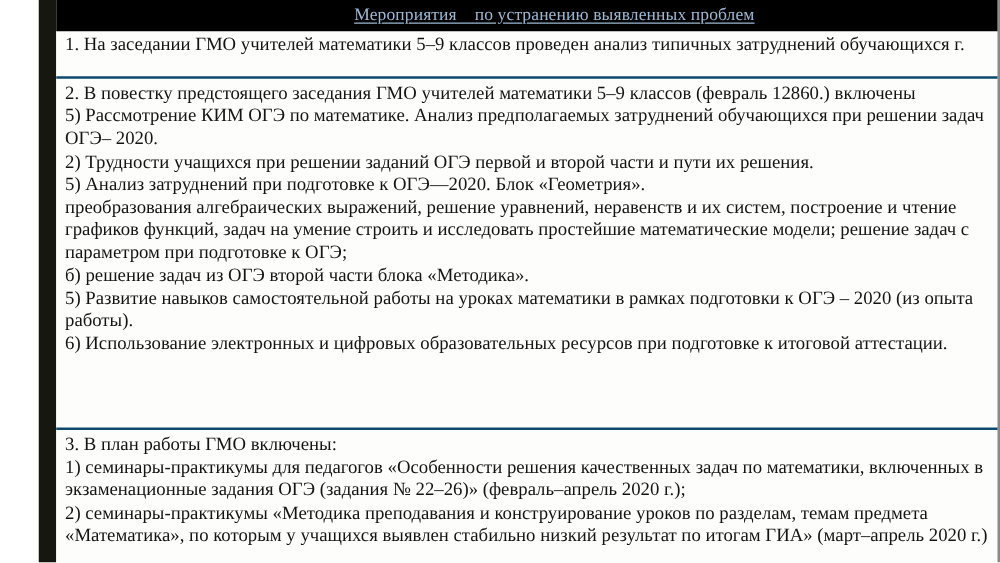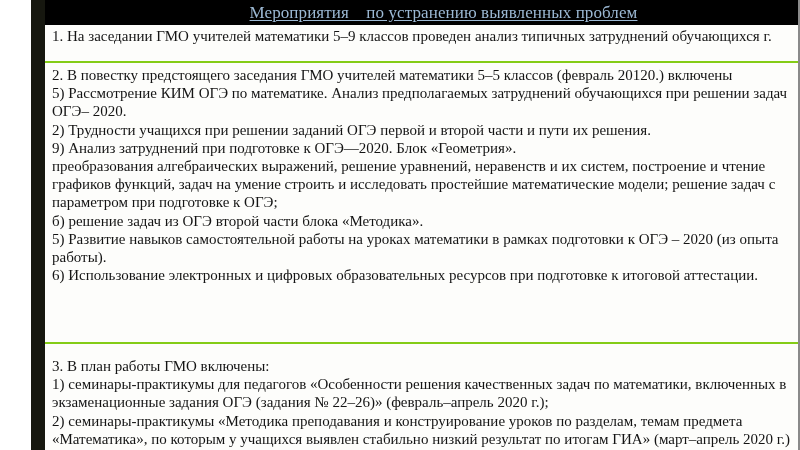--- a/index.html
+++ b/index.html
@@ -37,60 +37,60 @@
   }
   .header {
     height: 25px;
     background: #000000;
     display: flex;
     align-items: center;
     justify-content: center;
   }
   .header-title {
     color: #9cb9d4;
-    font-size: 17px;
+    font-size: 14px;
     text-decoration: underline;
     text-underline-offset: 2px;
     white-space: pre;
     letter-spacing: 0.1px;
     margin-left: 44px;
   }
   .row {
     box-sizing: border-box;
     padding: 3px 6px 2px 7px;
     font-size: 15px;
     line-height: 18.2px;
-    border-bottom: 2px solid #84cc16;
+    border-bottom: 2px solid #0c4a6e;
   }
   .row.r1 { height: 38px; padding-top: 2px; }
   .row.r2 { height: 281px; padding-top: 3px; }
-  .row.r3 { height: 106px; border-bottom: none; padding-top: 13px; }
+  .row.r3 { height: 106px; border-bottom: none; padding-top: 3px; }
   .line { display: block; white-space: nowrap; }
 </style>
 </head>
 <body>
 
 <div class="page">
   <div class="left-band"></div>
 
   <div class="table">
     <div class="header">
       <span class="header-title">Мероприятия    по устранению выявленных проблем</span>
     </div>
 
     <div class="row r1">
       <span class="line">1. На заседании ГМО учителей математики 5–9 классов  проведен анализ типичных затруднений обучающихся г.</span>
     </div>
 
     <div class="row r2">
-      <span class="line">2. В повестку предстоящего  заседания ГМО учителей математики 5–5 классов (февраль 20120.) включены</span>
+      <span class="line">2. В повестку предстоящего  заседания ГМО учителей математики 5–9 классов (февраль 12860.) включены</span>
       <span class="line">5) Рассмотрение КИМ ОГЭ по математике. Анализ предполагаемых затруднений обучающихся при решении задач</span>
       <span class="line">ОГЭ– 2020.</span>
       <span class="line">2) Трудности учащихся при решении заданий ОГЭ первой и второй части и пути их решения.</span>
-      <span class="line">9) Анализ затруднений при подготовке к ОГЭ—2020. Блок «Геометрия».</span>
+      <span class="line">5) Анализ затруднений при подготовке к ОГЭ—2020. Блок «Геометрия».</span>
       <span class="line">преобразования алгебраических выражений, решение уравнений, неравенств и их систем, построение и чтение</span>
       <span class="line">графиков функций, задач на умение строить и исследовать простейшие математические модели; решение задач с</span>
       <span class="line">параметром при подготовке к ОГЭ;</span>
       <span class="line">б) решение задач из ОГЭ второй части блока «Методика».</span>
       <span class="line">5) Развитие навыков самостоятельной работы на уроках математики в рамках подготовки к ОГЭ – 2020 (из опыта</span>
       <span class="line">работы).</span>
       <span class="line">6) Использование электронных и цифровых образовательных ресурсов при подготовке к итоговой аттестации.</span>
     </div>
 
     <div class="row r3">

